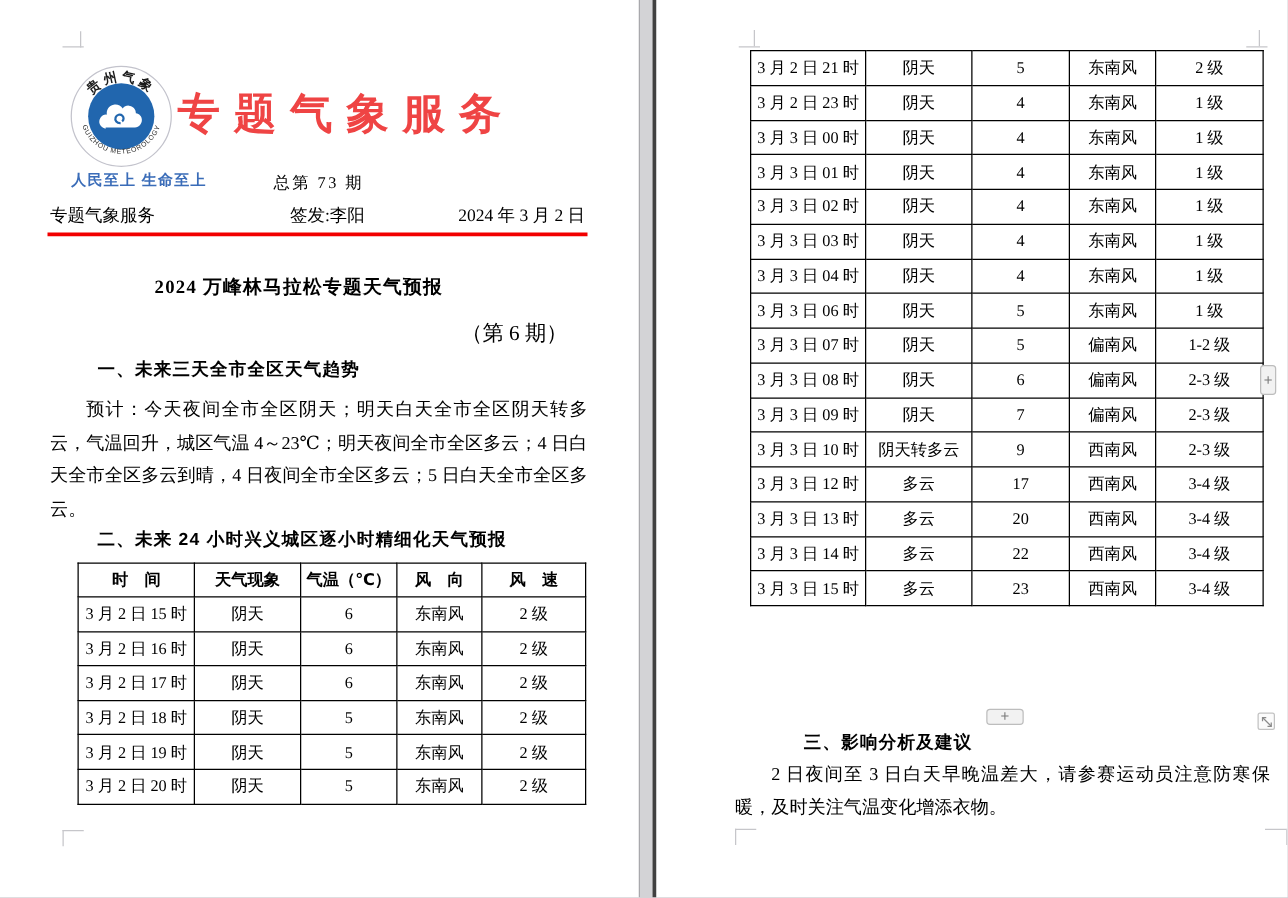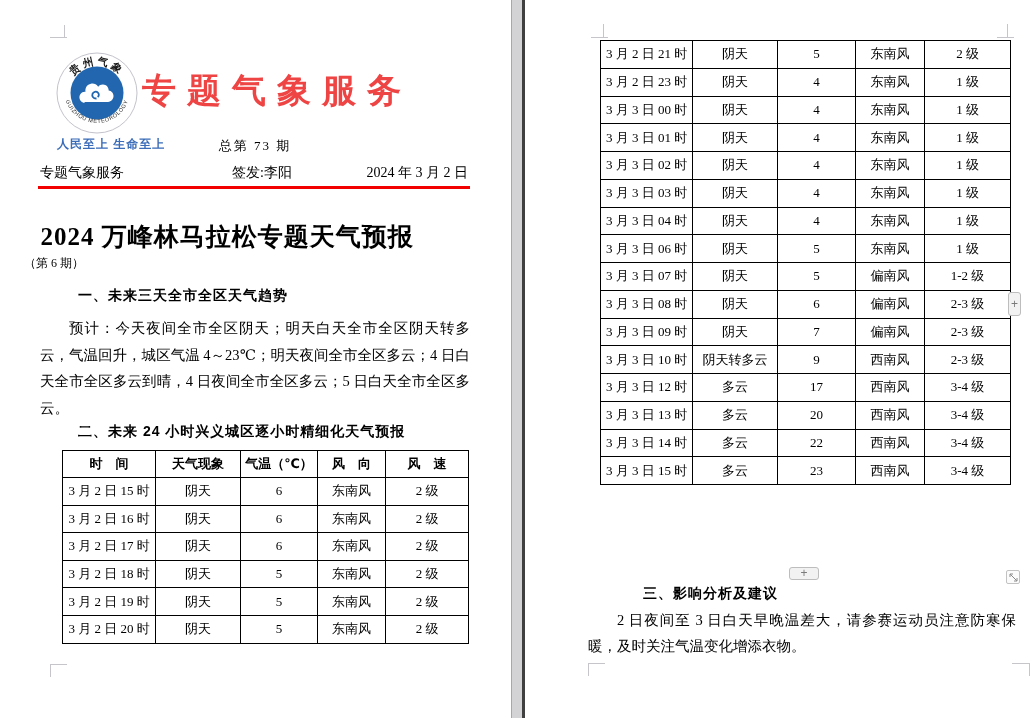--- a/index.html
+++ b/index.html
@@ -27,23 +27,23 @@
     font-size:12px;font-weight:bold;color:#3a6cb8;letter-spacing:1px;
   }
   .issue{left:40px;top:137px;width:430px;text-align:center;font-size:13px;letter-spacing:2px;}
   .orgline{left:40px;top:164px;width:428px;font-size:14px;}
   .org{left:0;top:0;}
   .signer{left:192px;top:0;}
   .date{right:0;top:0;}
   .redline{left:38px;top:186px;width:432px;height:3px;background:#f20000;}
 
   
-  .doc-title{left:12px;top:220px;width:430px;text-align:center;
-    font-size:25px;font-weight:bold;letter-spacing:1px;}
-  .doc-subtitle{left:24px;top:255px;width:430px;text-align:left;font-size:12px;}
+  .doc-title{left:24px;top:220px;width:430px;text-align:center;
+    font-size:15px;font-weight:bold;letter-spacing:1px;}
+  .doc-subtitle{left:24px;top:255px;width:430px;text-align:right;font-size:17px;}
   .sec-head{font-family:"Liberation Sans","DejaVu Sans",sans-serif;
     font-size:14px;font-weight:bold;letter-spacing:1px;}
   .h1{left:78px;top:287px;}
   .para{font-size:14.5px;line-height:26.5px;text-align:justify;text-indent:2em;}
   .p1{left:40px;top:315px;width:430px;}
   .h2{left:78px;top:423px;}
 
   
   table{border-collapse:collapse;table-layout:fixed;}
   td,th{border:1px solid #000;text-align:center;vertical-align:middle;

